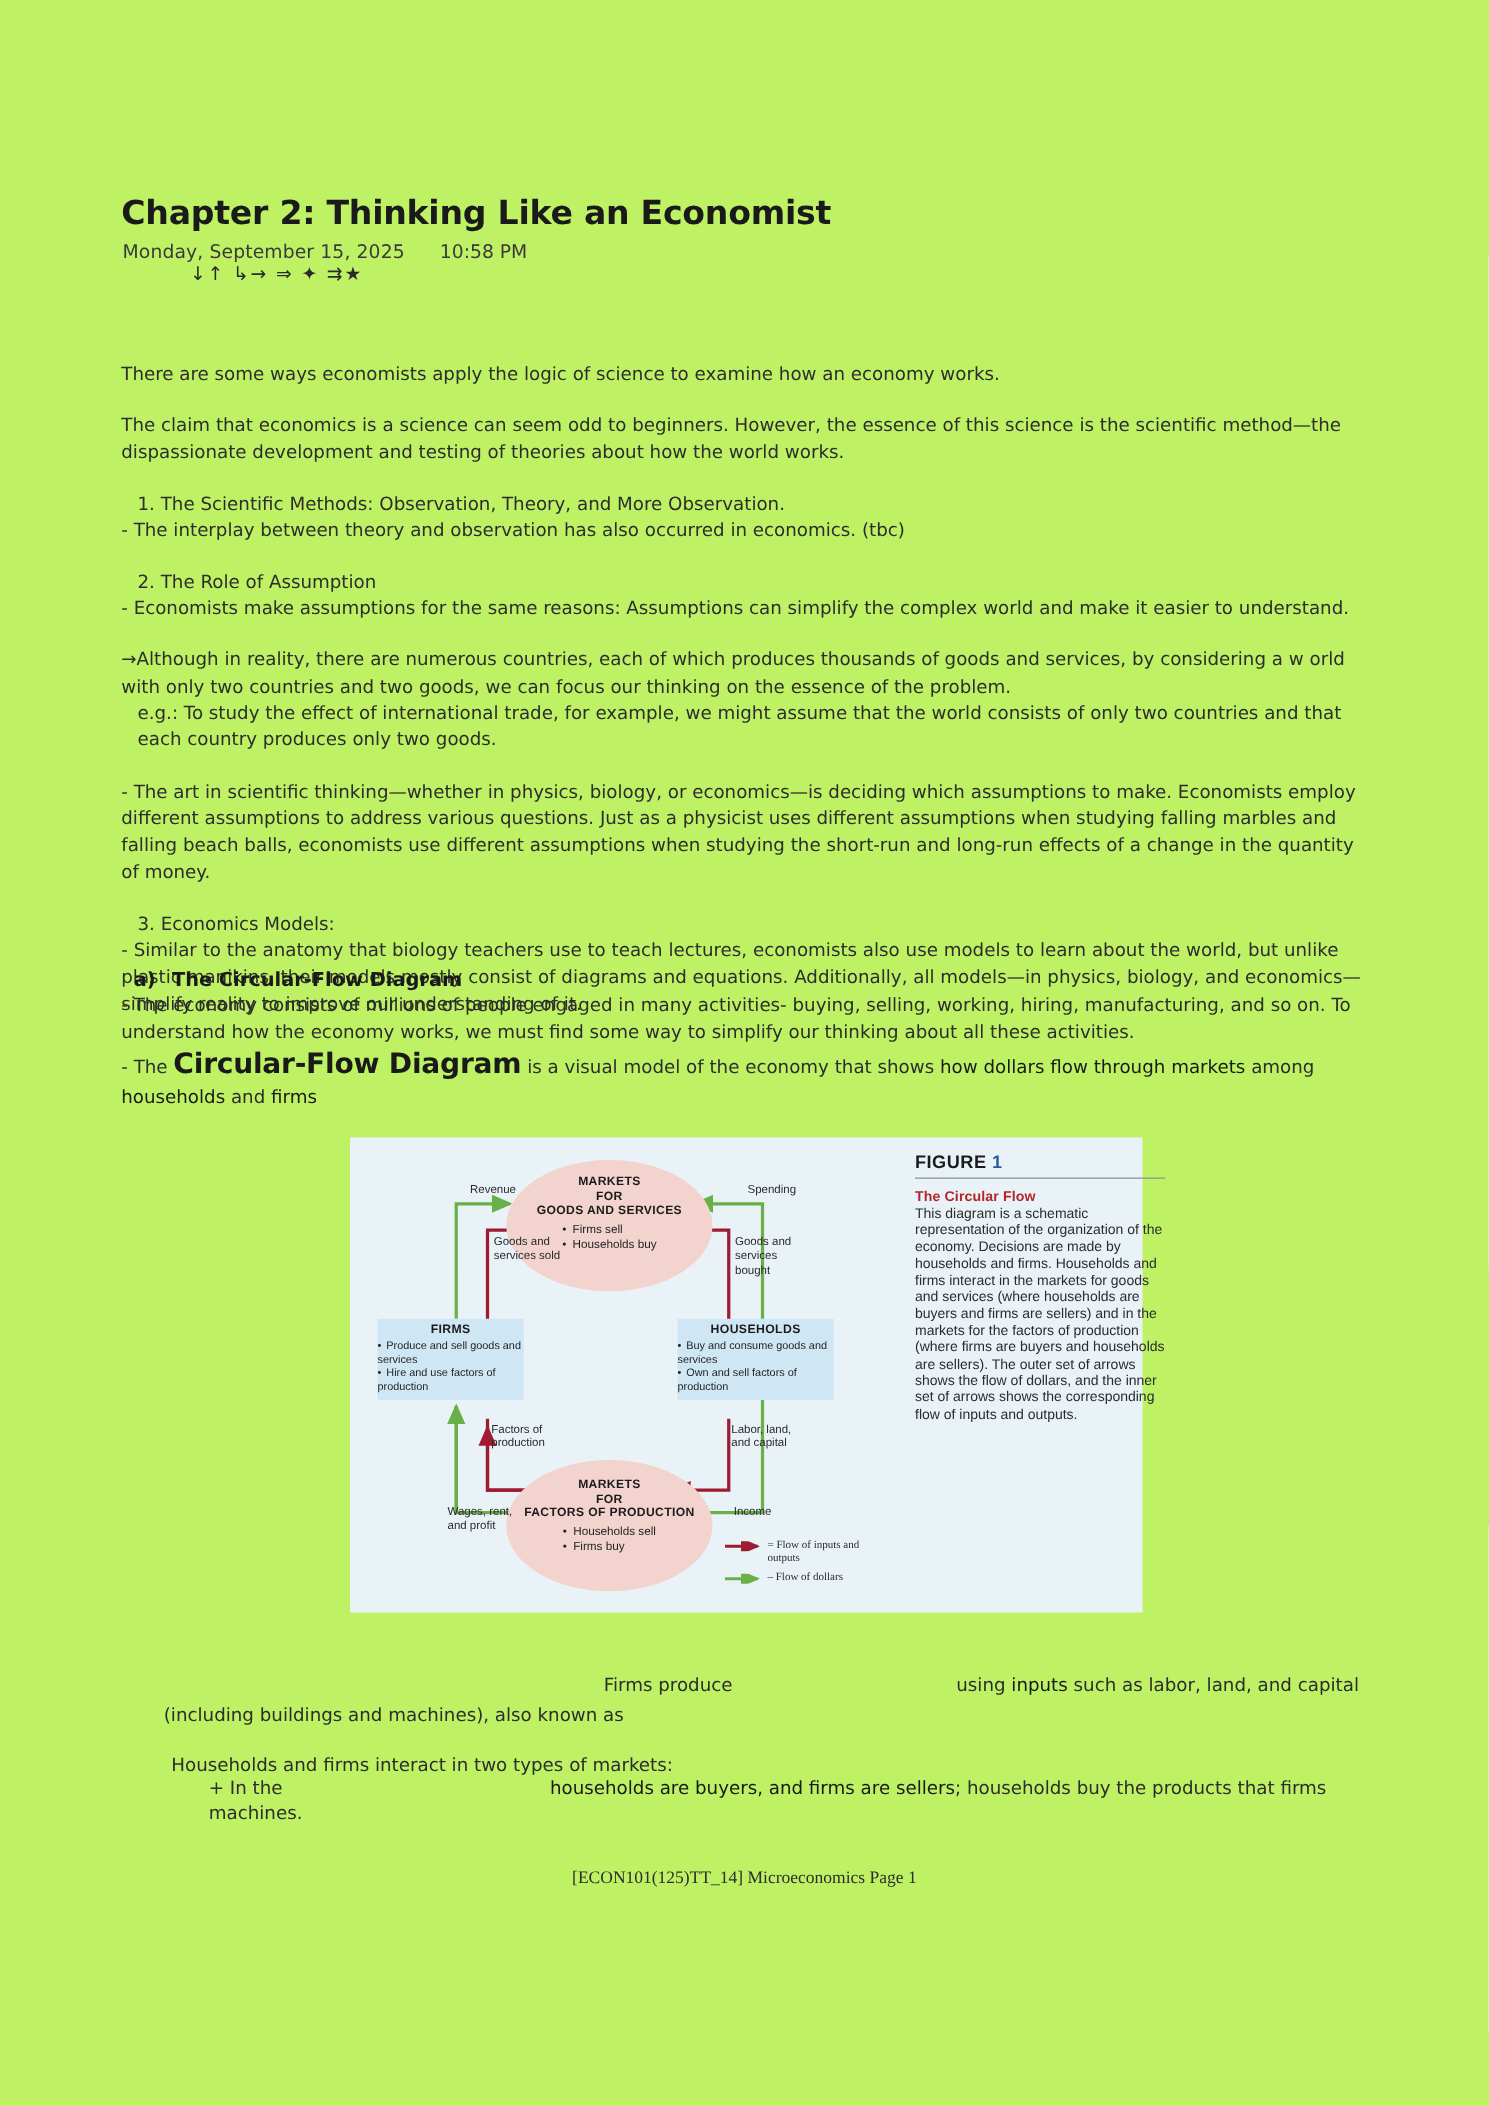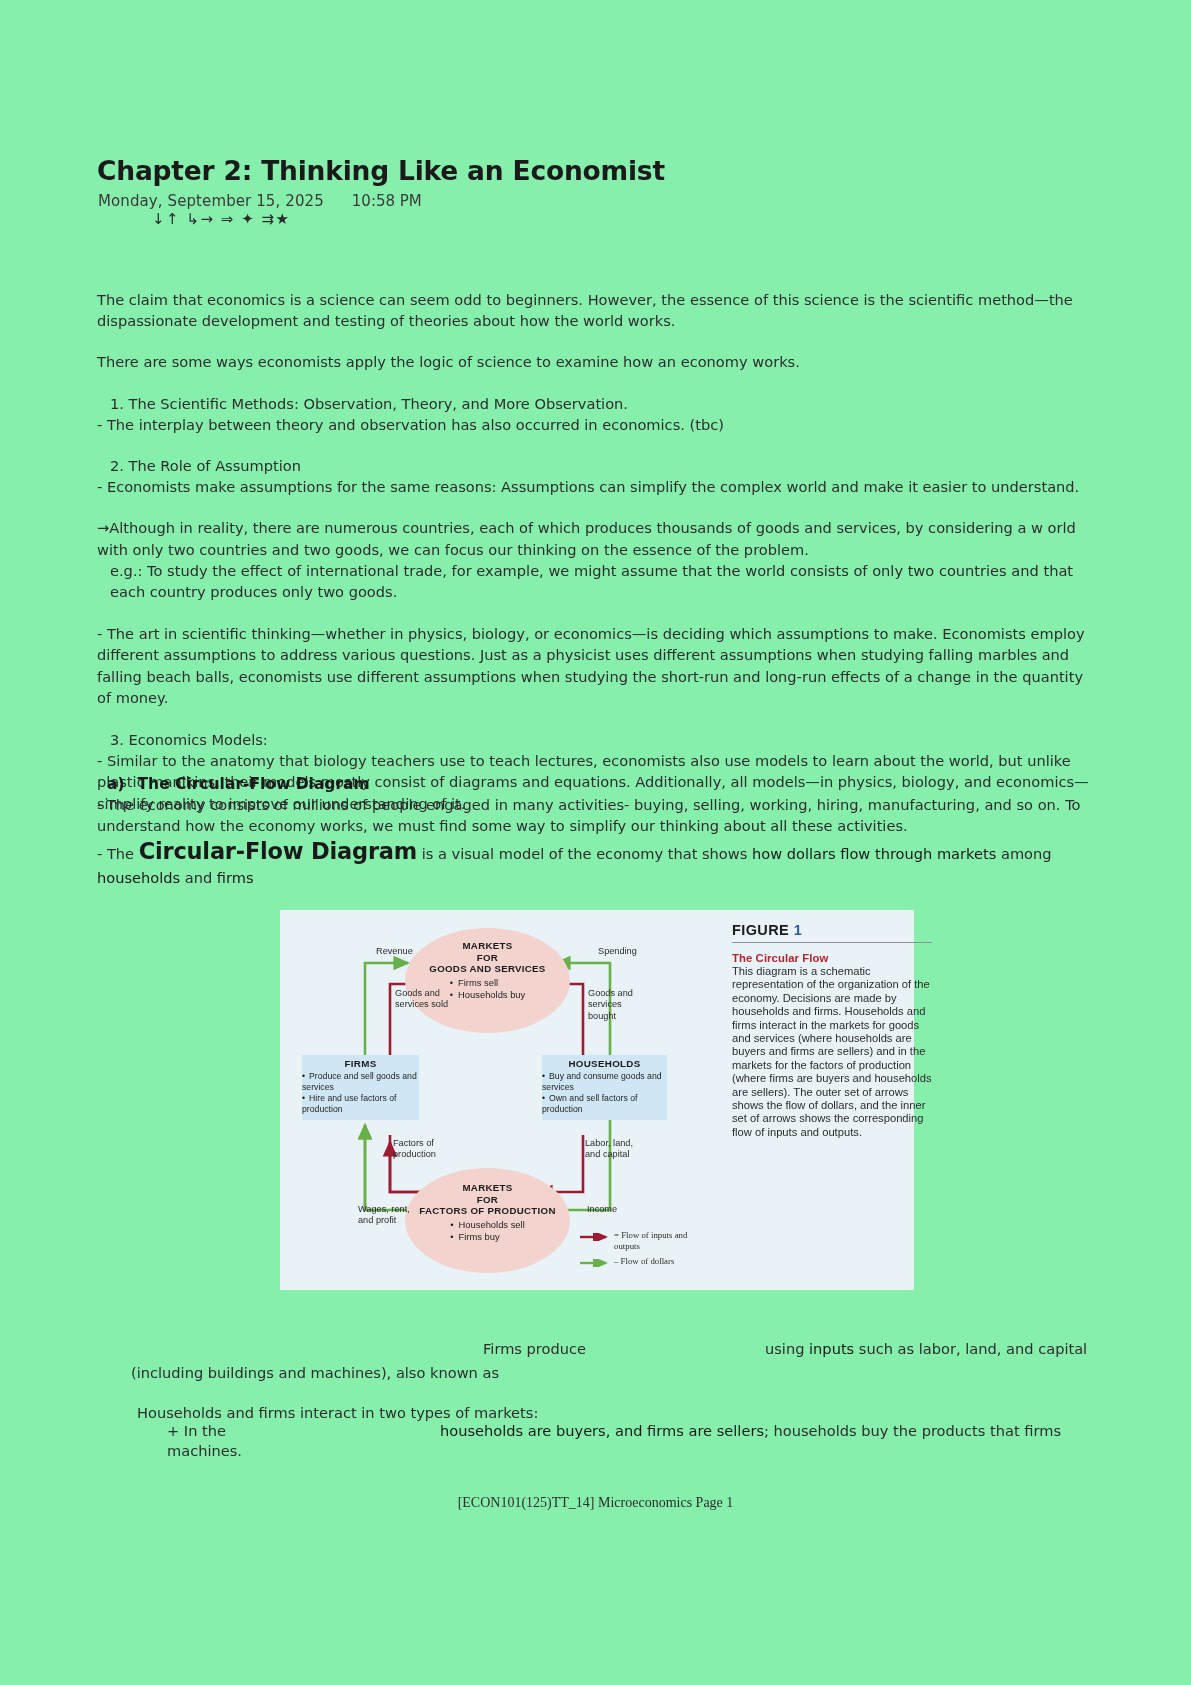--- a/index.html
+++ b/index.html
@@ -4,21 +4,21 @@
 <style>
   html, body {
     margin: 0;
     padding: 0;
     background: #f0f0f0;
   }
   .page {
     position: relative;
     width: 1191px;
     height: 1685px;
-    background: #86efac;
+    background: #bef264;
     margin: 0 auto;
     overflow: hidden;
     font-family: "DejaVu Sans", sans-serif;
     color: #231f20;
   }
 
   
   .title {
     position: absolute;
     left: 97px;
@@ -277,22 +277,22 @@
 
   <div class="title">Chapter 2: Thinking Like an Economist</div>
 
   <div class="meta">
     <span class="date">Monday, September 15, 2025</span><span class="time">10:58 PM</span>
   </div>
 
   <div class="symbol-row">↓↑ ↳→ ⇒ ✦ ⇉★</div>
 
   <div class="body-wrap">
+    <p class="p">There are some ways economists apply the logic of science to examine how an economy works.</p>
     <p class="p">The claim that economics is a science can seem odd to beginners. However, the essence of this science is the scientific method—the dispassionate development and testing of theories about how the world works.</p>
-    <p class="p">There are some ways economists apply the logic of science to examine how an economy works.</p>
     <p class="num">1.   The Scientific Methods: Observation, Theory, and More Observation.</p>
     <p class="dash">- The interplay between theory and observation has also occurred in economics. (tbc)</p>
     <div class="gap-sm"></div>
     <p class="num">2.   The Role of Assumption</p>
     <p class="dash">- Economists make assumptions for the same reasons: Assumptions can simplify the complex world and make it easier to understand.</p>
     <div class="gap-sm"></div>
     <p class="dash">→Although in reality, there are numerous countries, each of which produces thousands of goods and services, by considering a w orld with only two countries and two goods, we can focus our thinking on the essence of the problem.</p>
     <p class="dash indent-eg">e.g.: To study the effect of international trade, for example, we might assume that the world consists of only two countries and that each country produces only two goods.</p>
     <div class="gap-md"></div>
     <p class="dash">- The art in scientific thinking—whether in physics, biology, or economics—is deciding which assumptions to make. Economists employ different assumptions to address various questions. Just as a physicist uses different assumptions when studying falling marbles and falling beach balls, economists use different assumptions when studying the short-run and long-run effects of a change in the quantity of money.</p>

